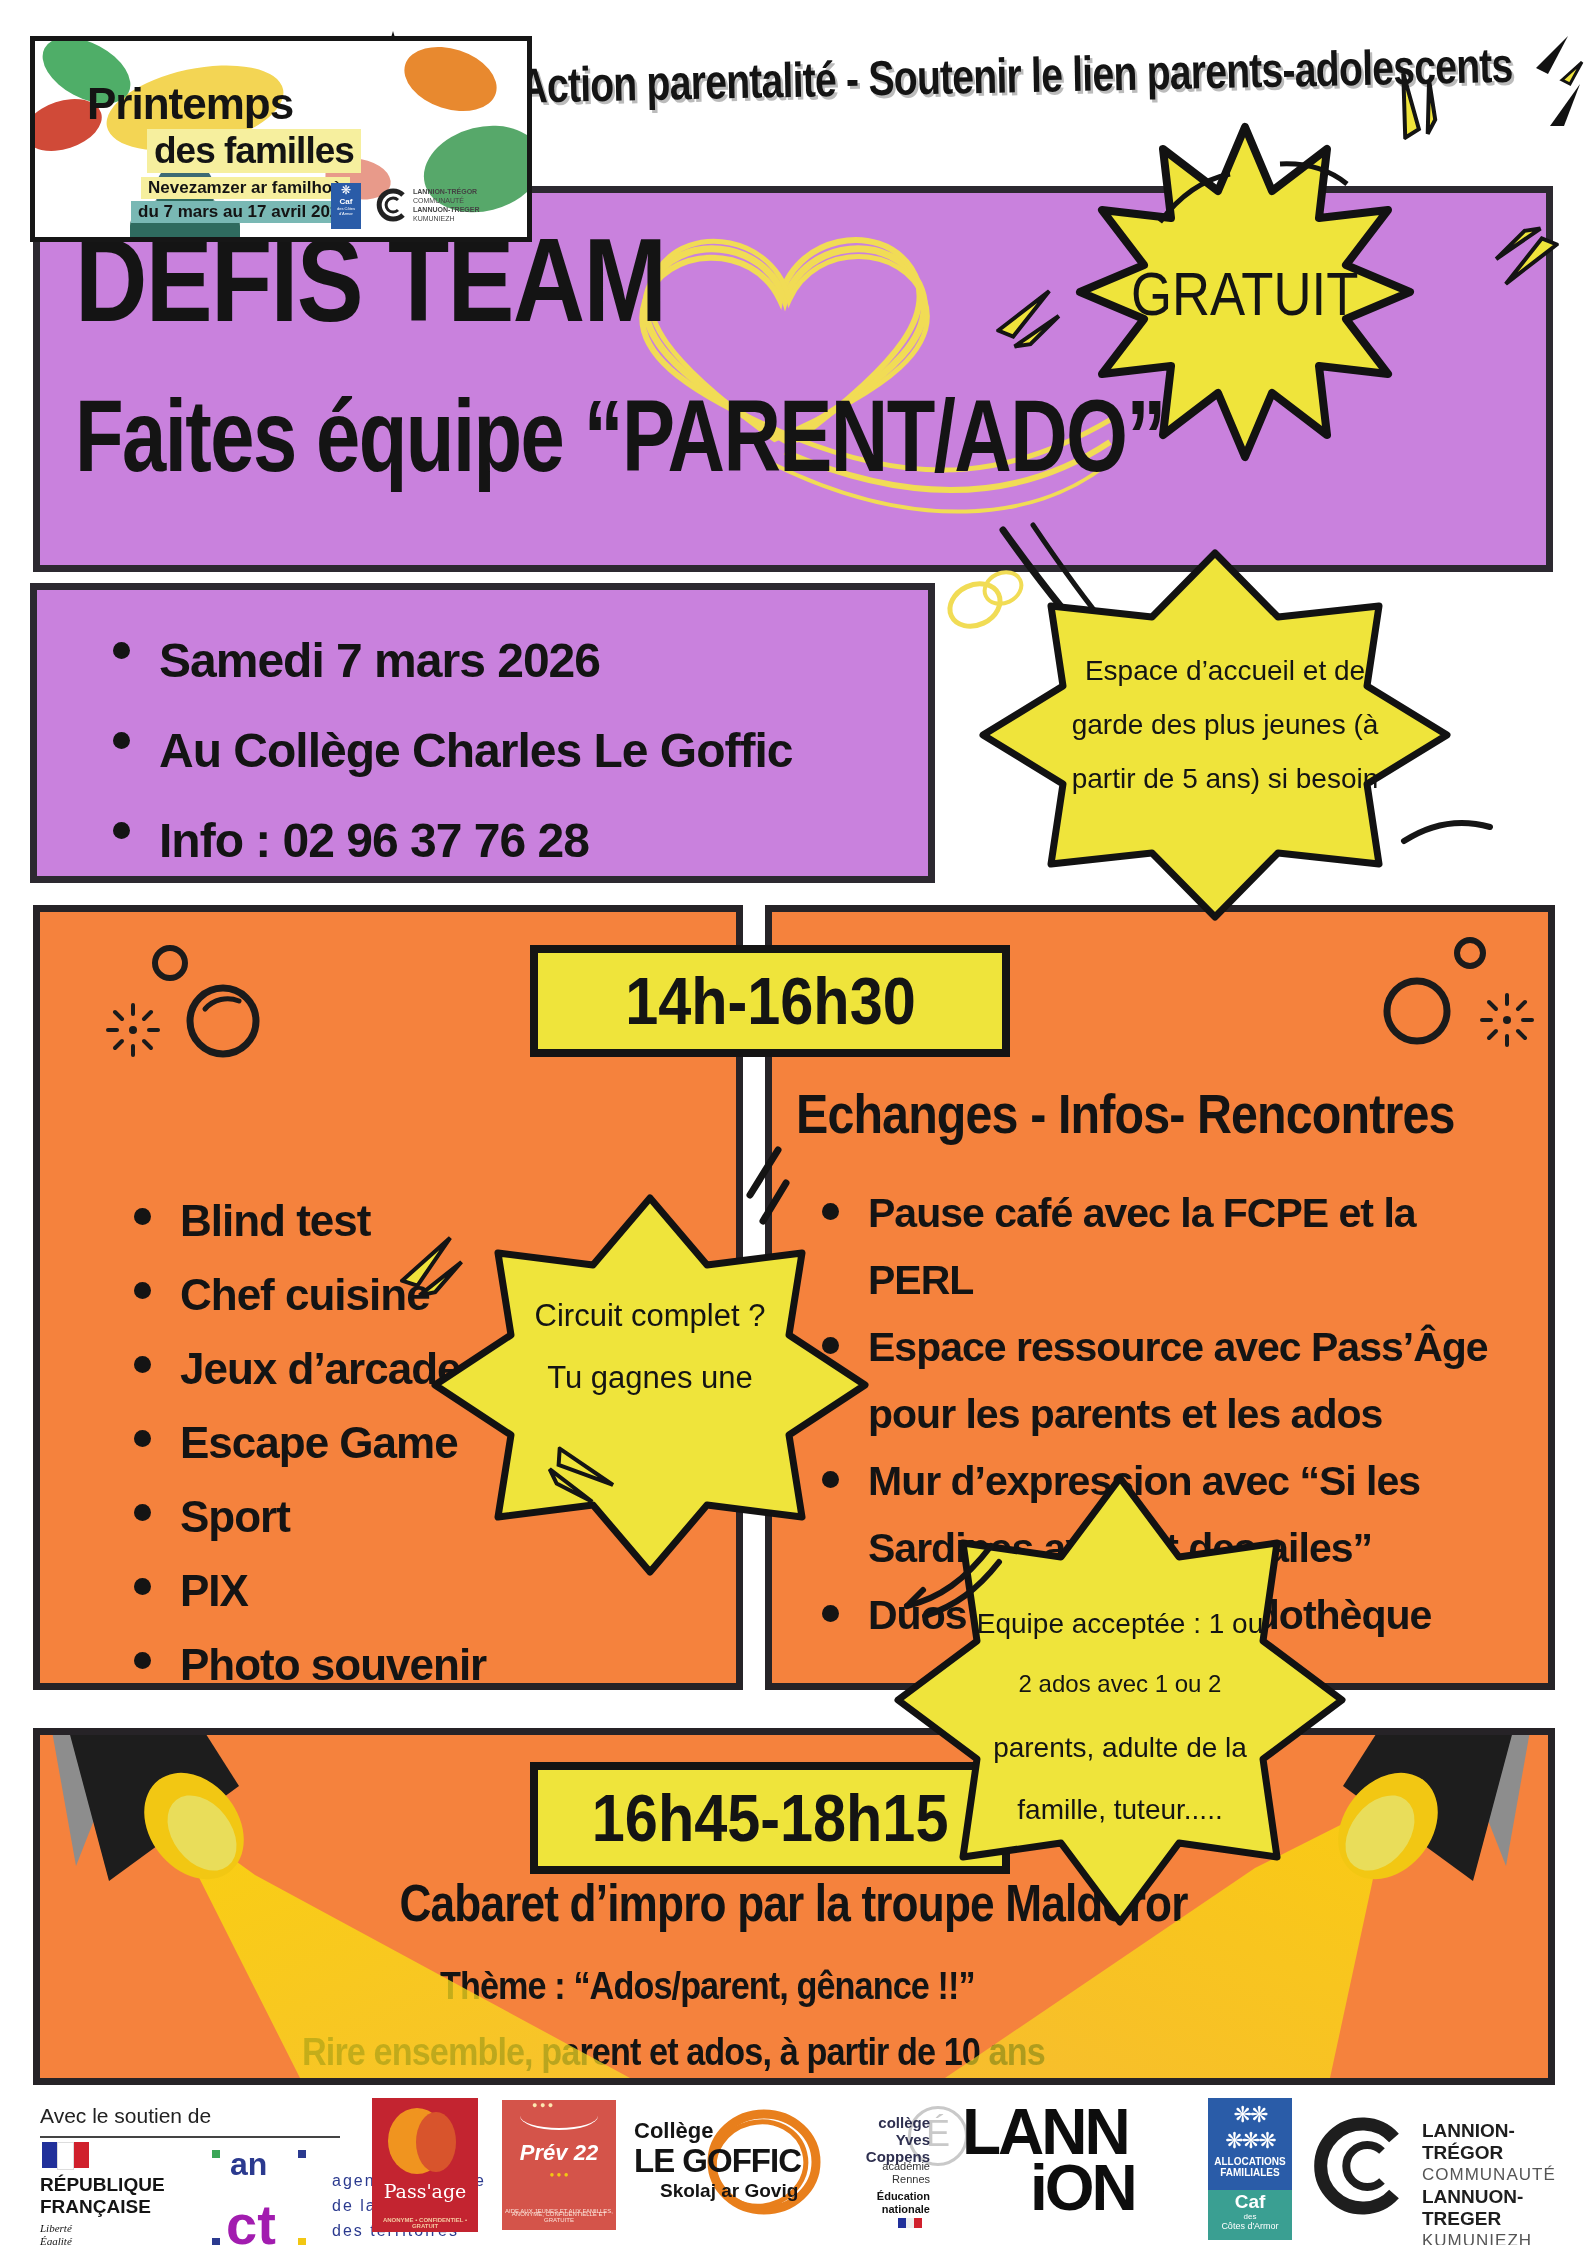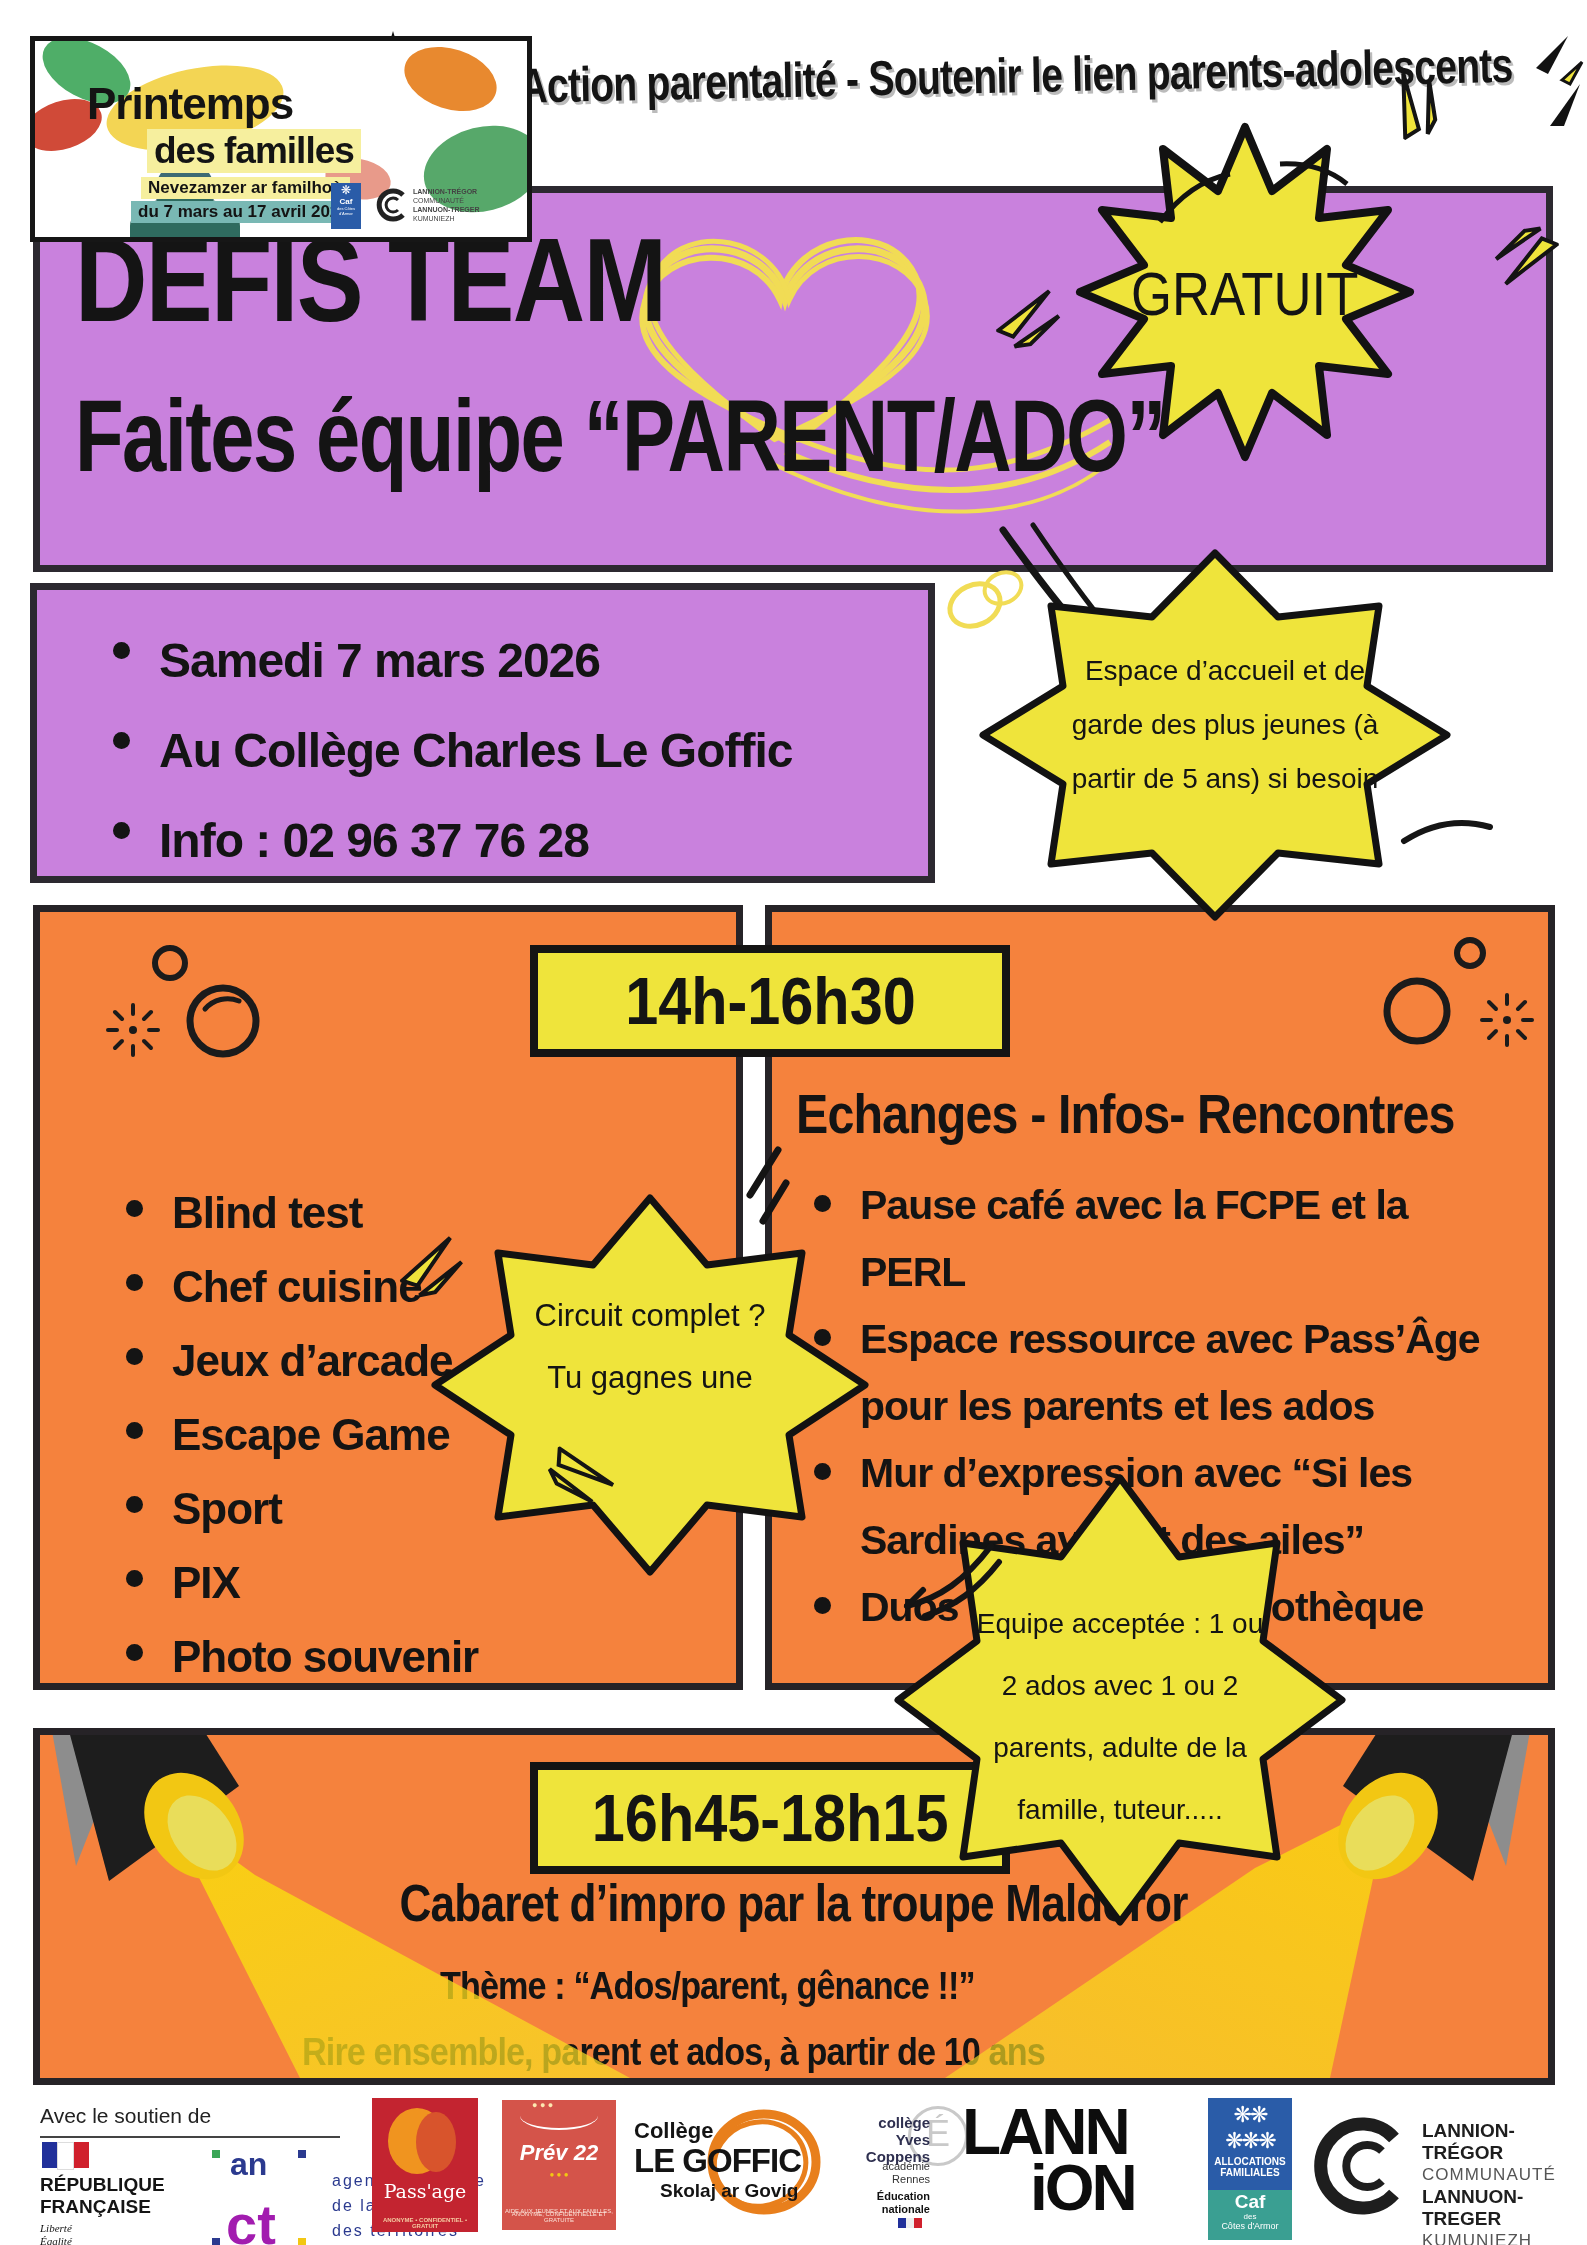--- a/index.html
+++ b/index.html
@@ -4,21 +4,21 @@
 <style>
 html,body{margin:0;padding:0;background:#e8e8e8}
 #poster{position:relative;width:1587px;height:2245px;background:#ffffff;font-family:"Liberation Sans",sans-serif;color:#141414;overflow:hidden}
 .abs{position:absolute}
 .b{font-weight:700}
 .cx{display:inline-block;transform-origin:0 50%}
 .cxc{display:inline-block;transform-origin:50% 50%}
 .purplebox{background:#c981dd;border:7px solid #2c2930}
 .orangebox{background:#f5823d;border:7px solid #262327}
 .timebox{background:#efe43b;border:8px solid #141414;display:flex;align-items:center;justify-content:center;font-weight:700;z-index:8;position:absolute}
-.bullist{list-style:none;margin:4px;padding:0}
+.bullist{list-style:none;margin:12px;padding:0}
 .bullist li{position:relative;padding-left:56px;font-weight:700}
 .bullist li::before{content:"";position:absolute;left:10px;top:0.55em;width:17px;height:17px;border-radius:50%;background:#141414}
 .bursttxt{position:absolute;font-weight:400;color:#141414;text-align:center;z-index:10;white-space:nowrap}
 .chip{display:inline-block;padding:1px 7px}
 </style>
 </head>
 <body>
 
 <div id="poster">
 
@@ -204,21 +204,21 @@
   </svg>
   <svg class="abs" style="left:545px;top:1448px;z-index:9;transform:rotate(64deg)" width="70" height="55" viewBox="0 0 70 55">
     <polygon points="2,34 58,2 16,42" fill="#efe43b" stroke="#141414" stroke-width="4"></polygon>
     <polygon points="16,52 64,28 32,52" fill="#efe43b" stroke="#141414" stroke-width="4"></polygon>
   </svg>
 
   <svg class="abs" style="left:890px;top:1470px;z-index:9" width="460" height="460" viewBox="0 0 460 460">
     <polygon fill="#efe43b" stroke="#121212" stroke-width="7" stroke-linejoin="round" points="230,8 289,87 387,73 373,171 452,230 373,289 387,387 289,373 230,452 171,373 73,387 87,289 8,230 87,171 73,73 171,87"></polygon>
   </svg>
   <div class="bursttxt" style="left:900px;top:1608px;width:440px"><span style="font-size:28px">Equipe acceptée : 1 ou</span></div>
-  <div class="bursttxt" style="left:900px;top:1670px;width:440px"><span style="font-size:28px">2 ados avec 1 ou 2</span></div>
+  <div class="bursttxt" style="left:900px;top:1670px;width:440px"><span style="font-size:24px">2 ados avec 1 ou 2</span></div>
   <div class="bursttxt" style="left:900px;top:1732px;width:440px"><span style="font-size:28px">parents, adulte de la</span></div>
   <div class="bursttxt" style="left:900px;top:1794px;width:440px"><span style="font-size:28px">famille, tuteur.....</span></div>
   <svg class="abs" style="left:895px;top:1540px;z-index:9" width="110" height="85" viewBox="0 0 110 85" fill="none" stroke="#141414" stroke-width="6" stroke-linecap="round">
     <path d="M96,6 C70,40 45,58 12,66"></path>
     <path d="M104,22 C82,50 60,66 30,76"></path>
     <path d="M12,66 L28,50"></path>
   </svg>
 
   <div class="abs orangebox" style="left:33px;top:1728px;width:1508px;height:343px;z-index:1;overflow:hidden">
 

